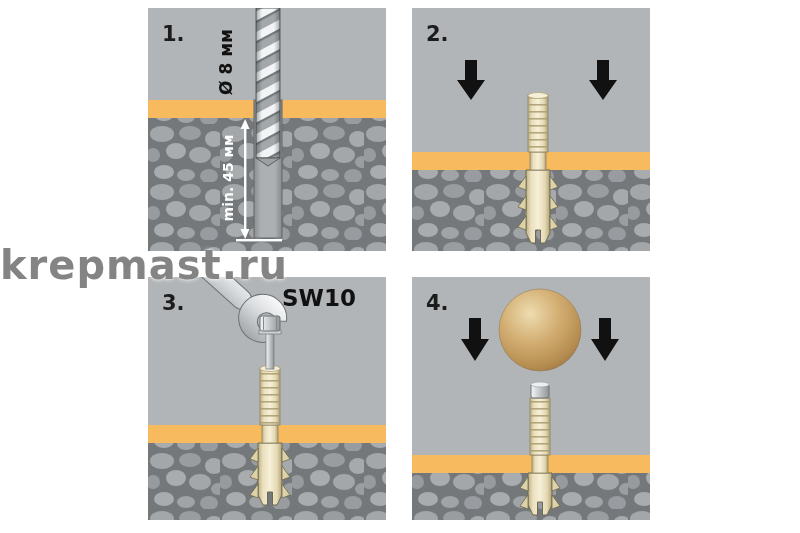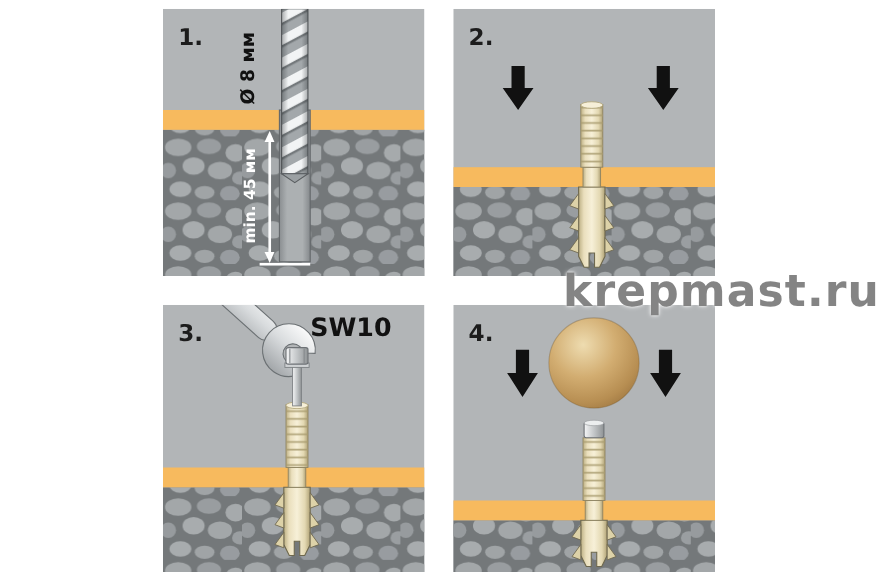--- a/index.html
+++ b/index.html
@@ -9,21 +9,21 @@
   #p1{left:148px;top:8px;}
   #p2{left:412px;top:8px;}
   #p3{left:148px;top:277px;}
   #p4{left:412px;top:277px;}
   .panel svg{position:absolute;left:0;top:0;display:block;}
   .num{position:absolute;left:14px;top:14px;font-size:21px;font-weight:700;color:#1c1c1c;}
   .vlabel{position:absolute;text-align:center;font-weight:700;transform:rotate(-90deg);transform-origin:center center;white-space:nowrap;}
   .dia{left:28px;top:44px;width:100px;font-size:17px;color:#111;}
   .dep{left:20px;top:162px;width:120px;font-size:14px;color:#ffffff;}
   .sw{position:absolute;left:134px;top:8px;font-size:23px;font-weight:700;color:#111;}
-  .wm{position:absolute;left:0;right:0;top:242px;text-align:right;font-size:40px;font-weight:700;
+  .wm{position:absolute;left:0;right:0;top:242px;text-align:left;font-size:40px;font-weight:700;
       color:rgba(122,122,122,0.92);letter-spacing:1px;z-index:9;
       text-shadow:0 0 5px rgba(255,255,255,0.85), 0 0 2px rgba(255,255,255,0.85);}
 </style>
 </head>
 <body>
 
 <div class="stage">
 
   <div class="panel" id="p1">
     <svg viewBox="0 0 238 243" width="238" height="243">

